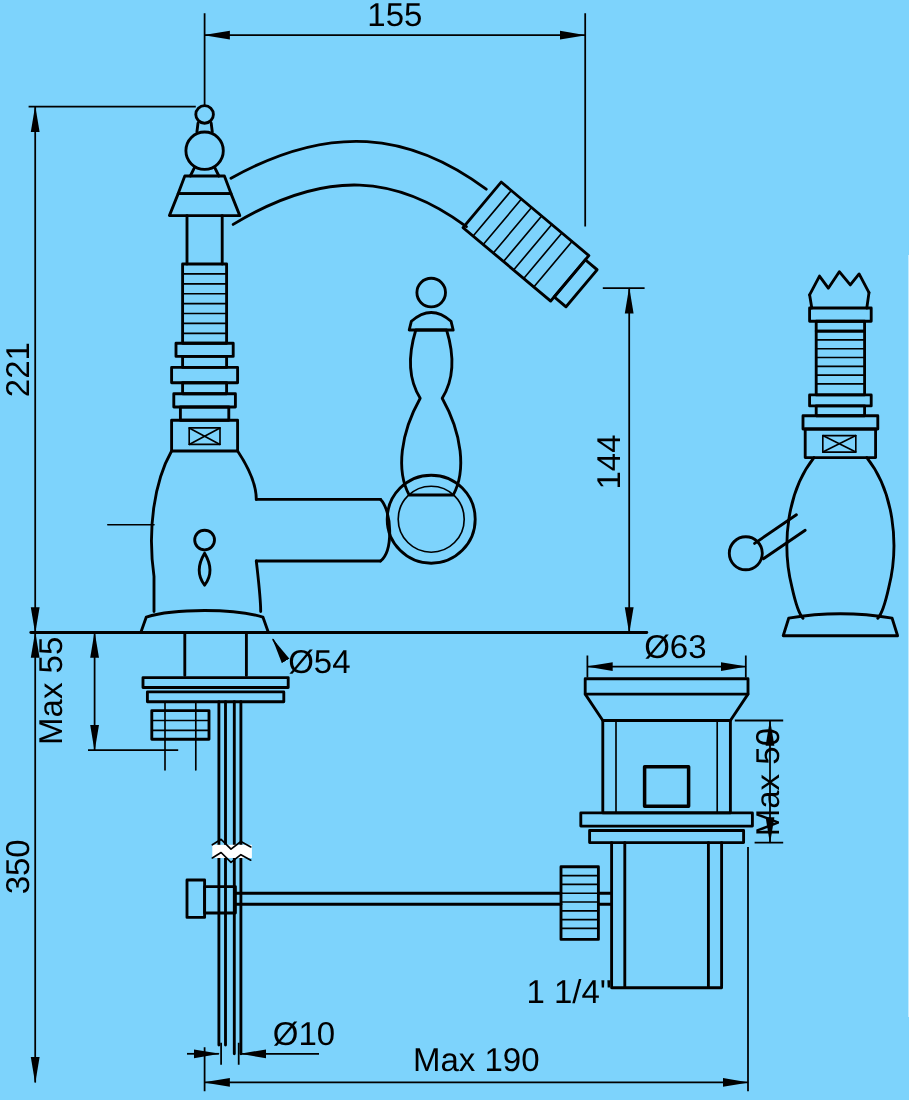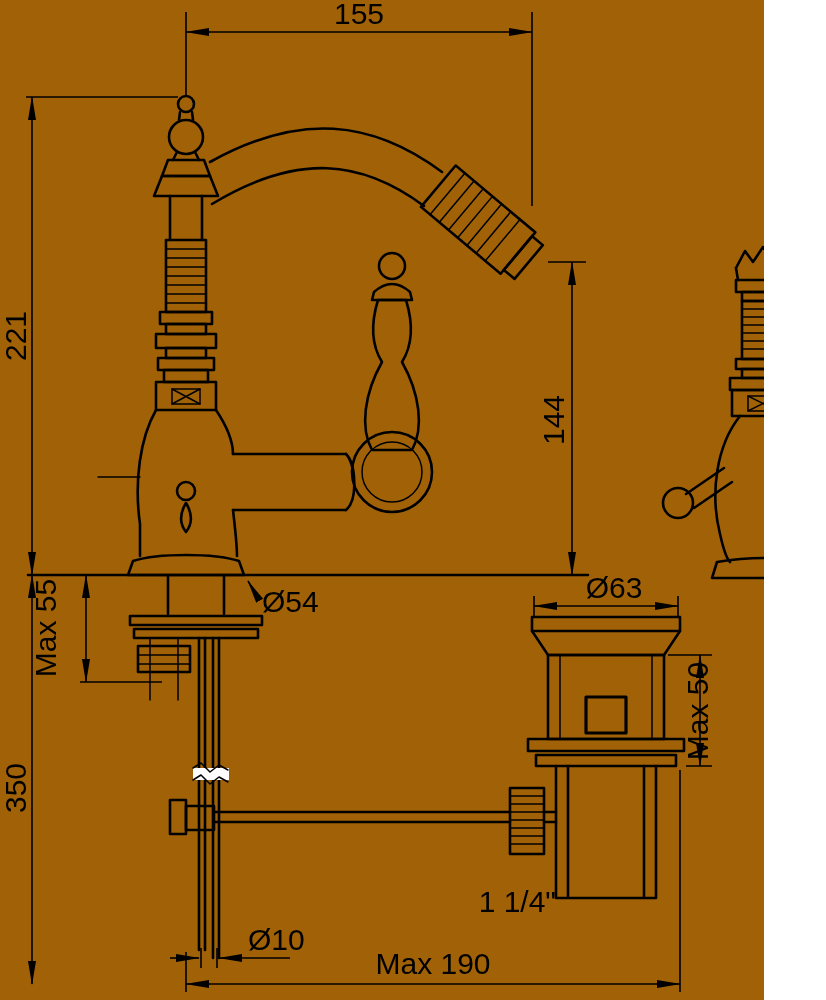--- a/index.html
+++ b/index.html
@@ -1,16 +1,16 @@
 <!DOCTYPE html>
 <html><head>
 <meta charset="utf-8">
 <style>
   html,body{margin:0;padding:0;background:#ffffff;}
-  .page{width:764px;height:1000px;background:#a16207;position:relative;overflow:hidden;}
+  .page{width:826px;height:1000px;background:#7dd3fc;position:relative;overflow:hidden;}
   svg{display:block;}
   .o{fill:none;stroke:#000;stroke-width:2.6;stroke-linejoin:round;stroke-linecap:round;}
   .o2{fill:none;stroke:#000;stroke-width:1.5;stroke-linejoin:round;stroke-linecap:round;}
   .o3{fill:none;stroke:#000;stroke-width:3.2;stroke-linejoin:round;}
   .d{fill:none;stroke:#000;stroke-width:1.6;}
   .lbl{font-family:"Liberation Sans","DejaVu Sans",sans-serif;font-size:30px;fill:#000;}
   .white{fill:#fff;stroke:none;}
 </style>
 </head>
 <body>

